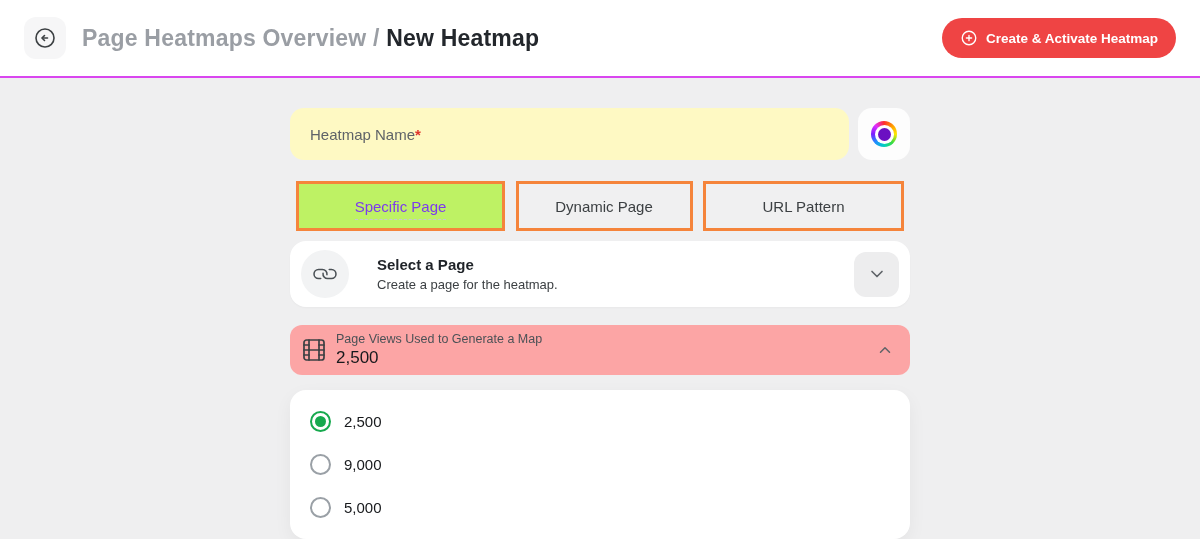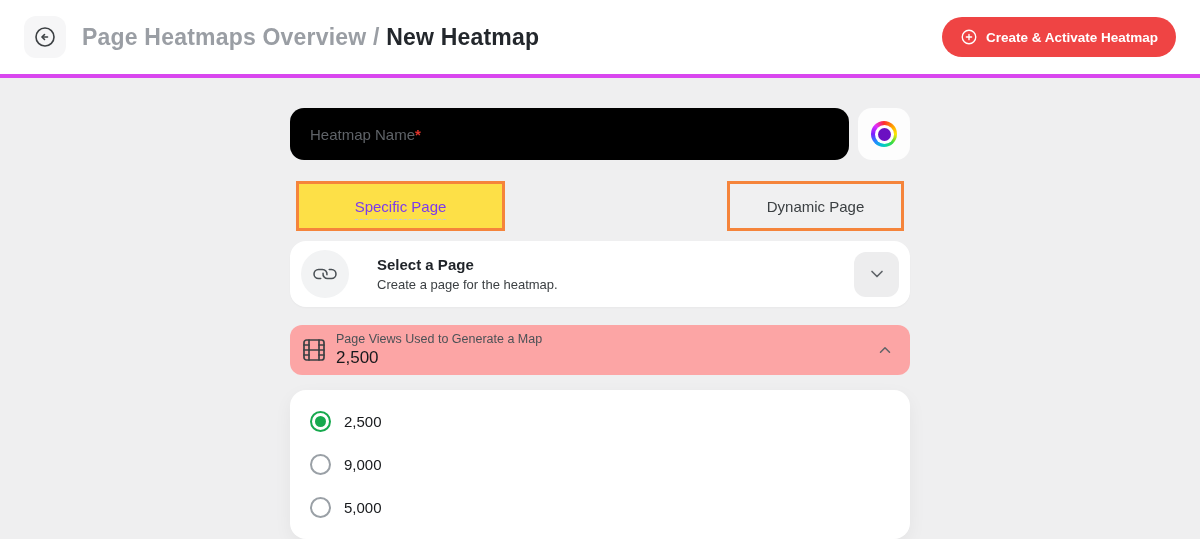--- a/index.html
+++ b/index.html
@@ -8,21 +8,21 @@
     min-height: 539px;
     background: #efeff0;
     font-family: "Liberation Sans", "DejaVu Sans", sans-serif;
     color: #1f2328;
   }
 
   
   .header {
     height: 78px;
     background: #ffffff;
-    border-bottom: 4px solid #d946ef;
+    border-bottom: 2px solid #d946ef;
     display: flex;
     align-items: center;
     padding: 0 24px;
   }
   .back-btn {
     width: 42px; height: 42px;
     border-radius: 12px;
     background: #f6f6f7;
     border: none;
     display: flex; align-items: center; justify-content: center;
@@ -58,21 +58,21 @@
     width: 620px;
     margin: 0 auto;
     padding-top: 30px;
   }
 
   
   .name-row { display: flex; gap: 9px; margin-bottom: 21px; }
   .name-input {
     flex: 1;
     height: 52px;
-    background: #000000;
+    background: #fef9c3;
     border-radius: 14px;
     display: flex; align-items: center; 
     padding: 0 20px;
     cursor: text;
   }
   .name-input .ph { color: #5f6368; font-size: 15px; }
   .name-input .req { color: #e0342b; font-size: 15px; font-weight: bold; }
   .color-picker-btn {
     width: 52px; height: 52px;
     background: #fdfdfd;
@@ -107,21 +107,21 @@
   .tab {
     height: 50px;
     border: 3px solid #f5843b;
     background: #f0f0f1;
     display: flex; align-items: center; justify-content: center;
     font-size: 15px;
     font-family: inherit;
     color: #3c4043;
     cursor: pointer;
   }
-  .tab.active { background: #fde047; }
+  .tab.active { background: #bef264; }
   .tab.active .tab-label {
     color: #7c3aed;
     border-bottom: 1px dashed #c6cad0;
     padding-bottom: 4px;
     margin-bottom: -5px;
   }
   .tab-1 { width: 209px; }
   .tab-2 { width: 177px; }
   .tab-3 { width: 201px; }
 
@@ -241,20 +241,23 @@
       </span>
     </button>
   </div>
 
   <div class="tabs-row">
     <button class="tab tab-1 active">
       <span class="tab-label">Specific Page</span>
     </button>
     <button class="tab tab-2">
       <span class="tab-label">Dynamic Page</span>
+    </button>
+    <button class="tab tab-3">
+      <span class="tab-label">URL Pattern</span>
     </button>
   </div>
 
   <div class="select-page-card">
     <span class="link-circle">
       <span>
         <svg width="22" height="22" viewBox="0 0 24 24" fill="none" stroke="#4b5156" stroke-width="1.7" stroke-linecap="round" stroke-linejoin="round" style="transform: rotate(45deg);">
           <path d="M10 13a5 5 0 0 0 7.54.54l3-3a5 5 0 0 0-7.07-7.07l-1.72 1.71"></path>
           <path d="M14 11a5 5 0 0 0-7.54-.54l-3 3a5 5 0 0 0 7.07 7.07l1.71-1.71"></path>
         </svg>

